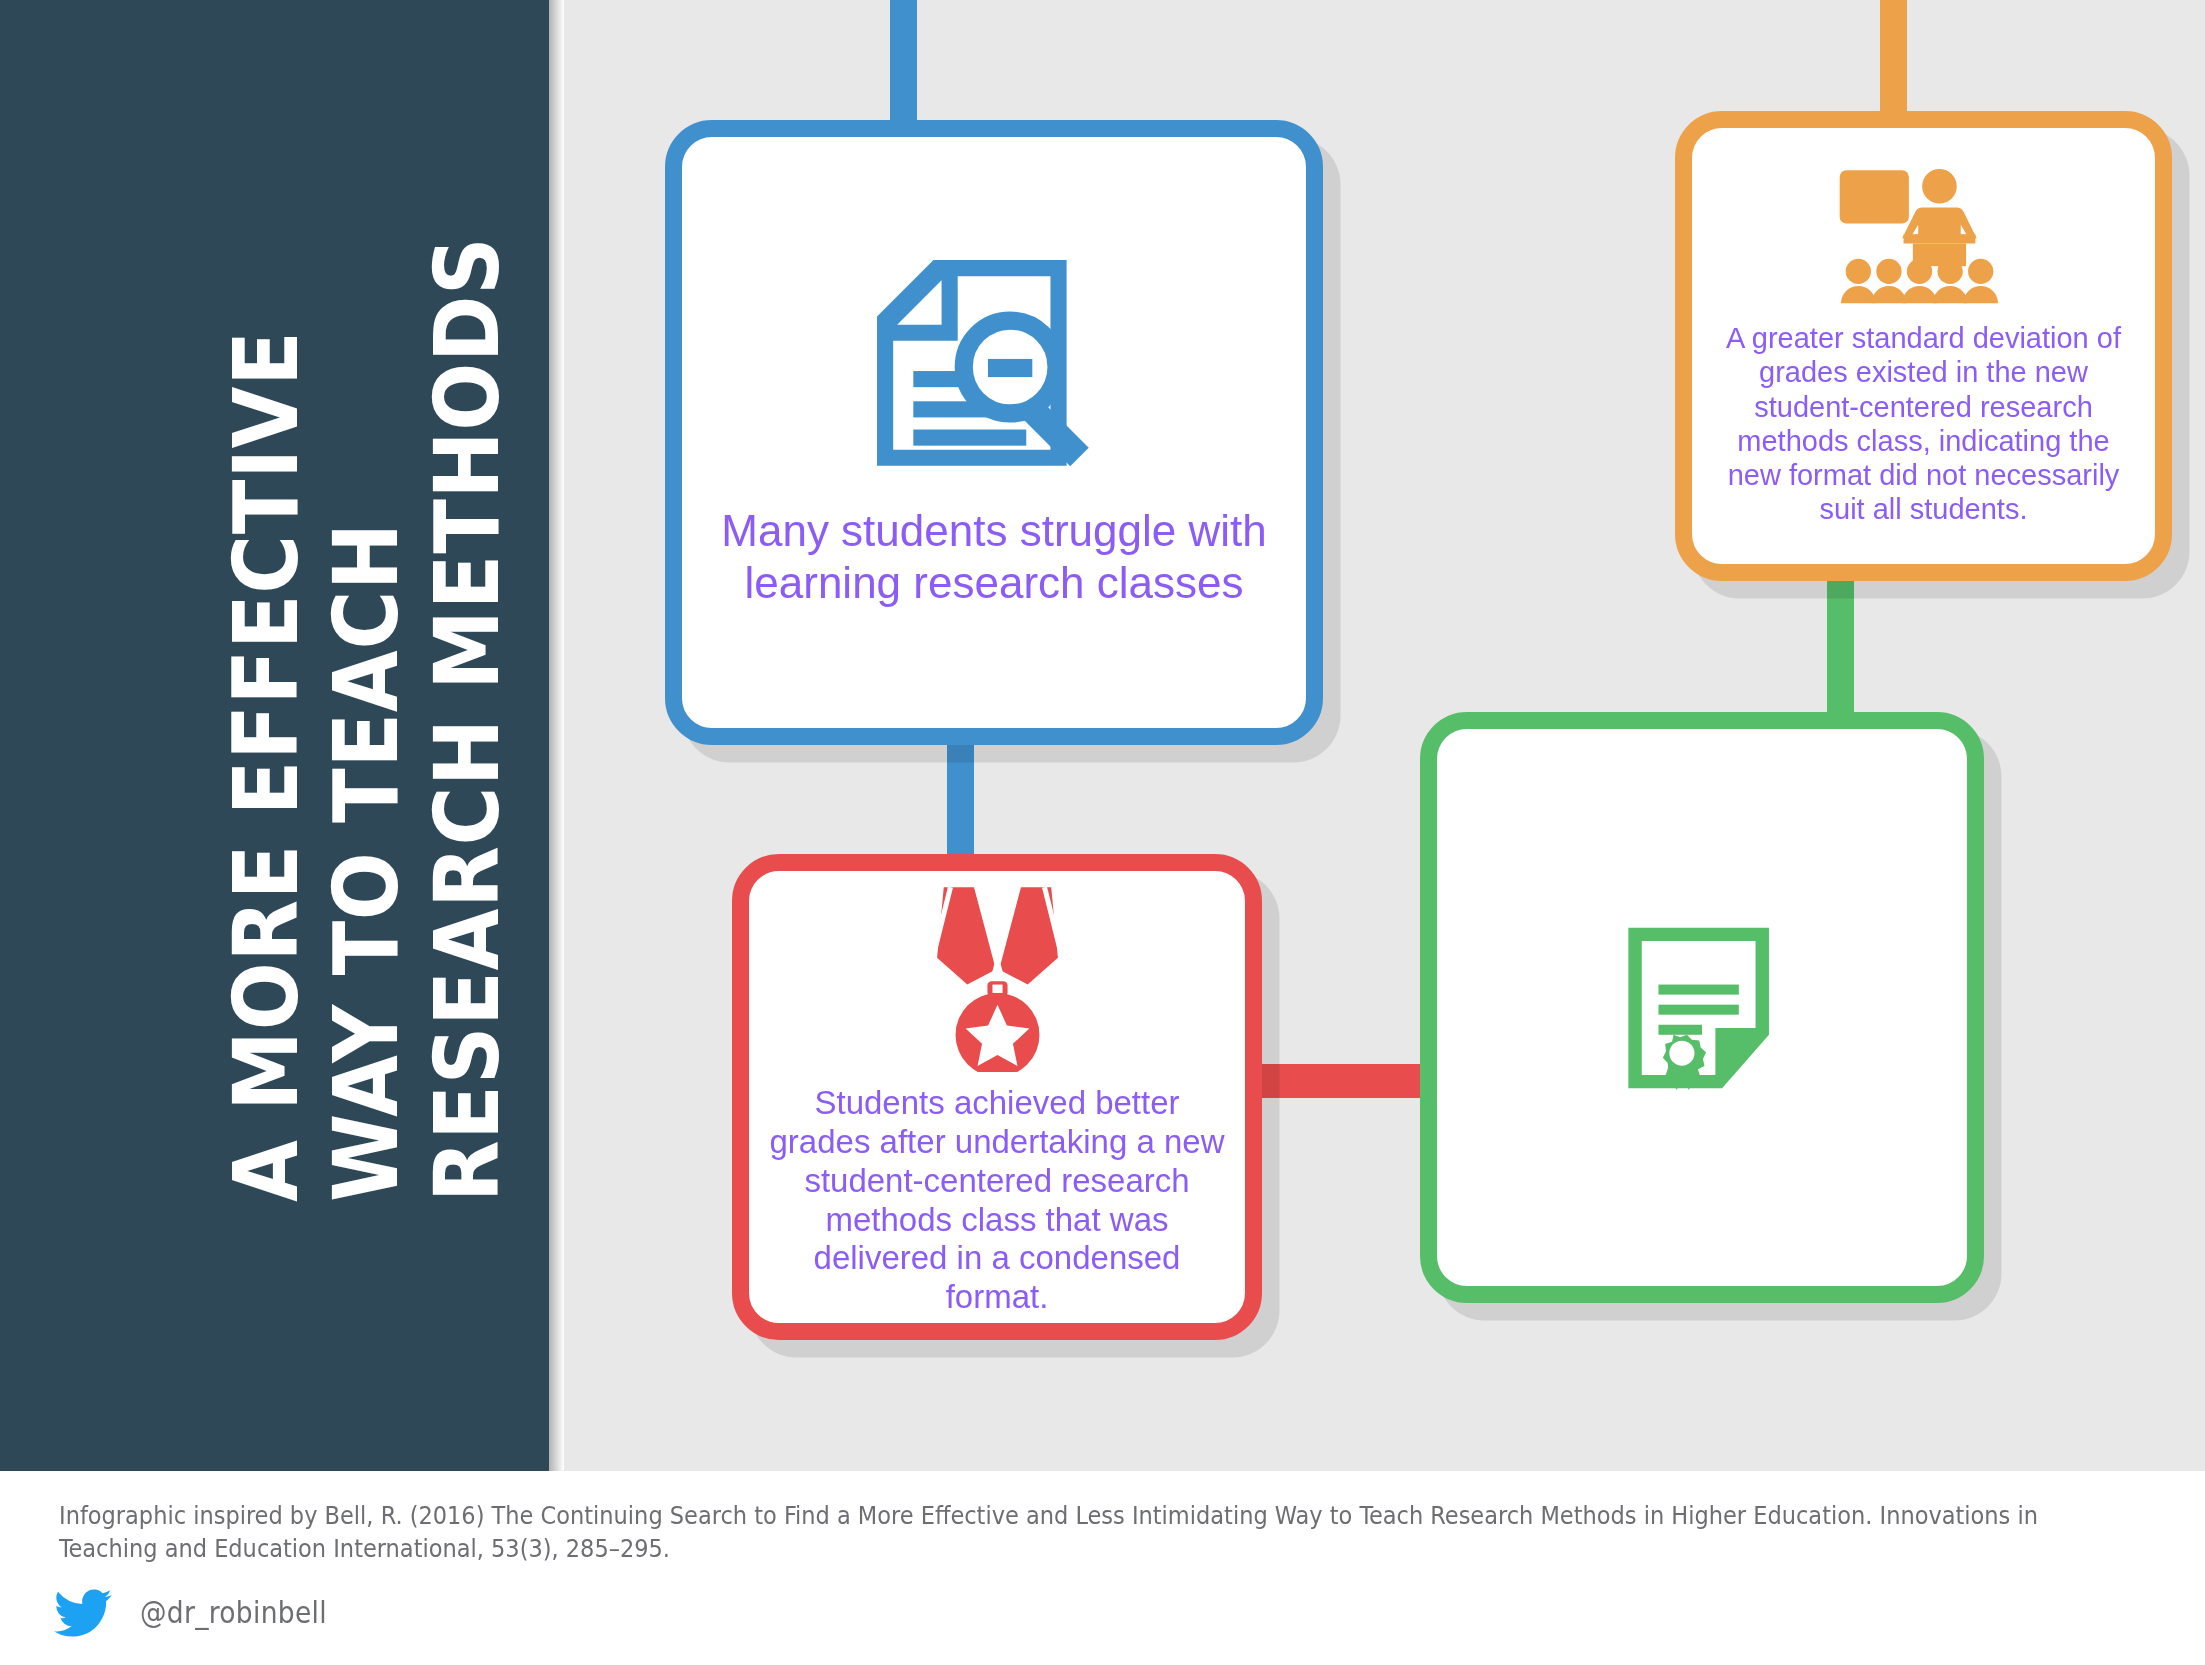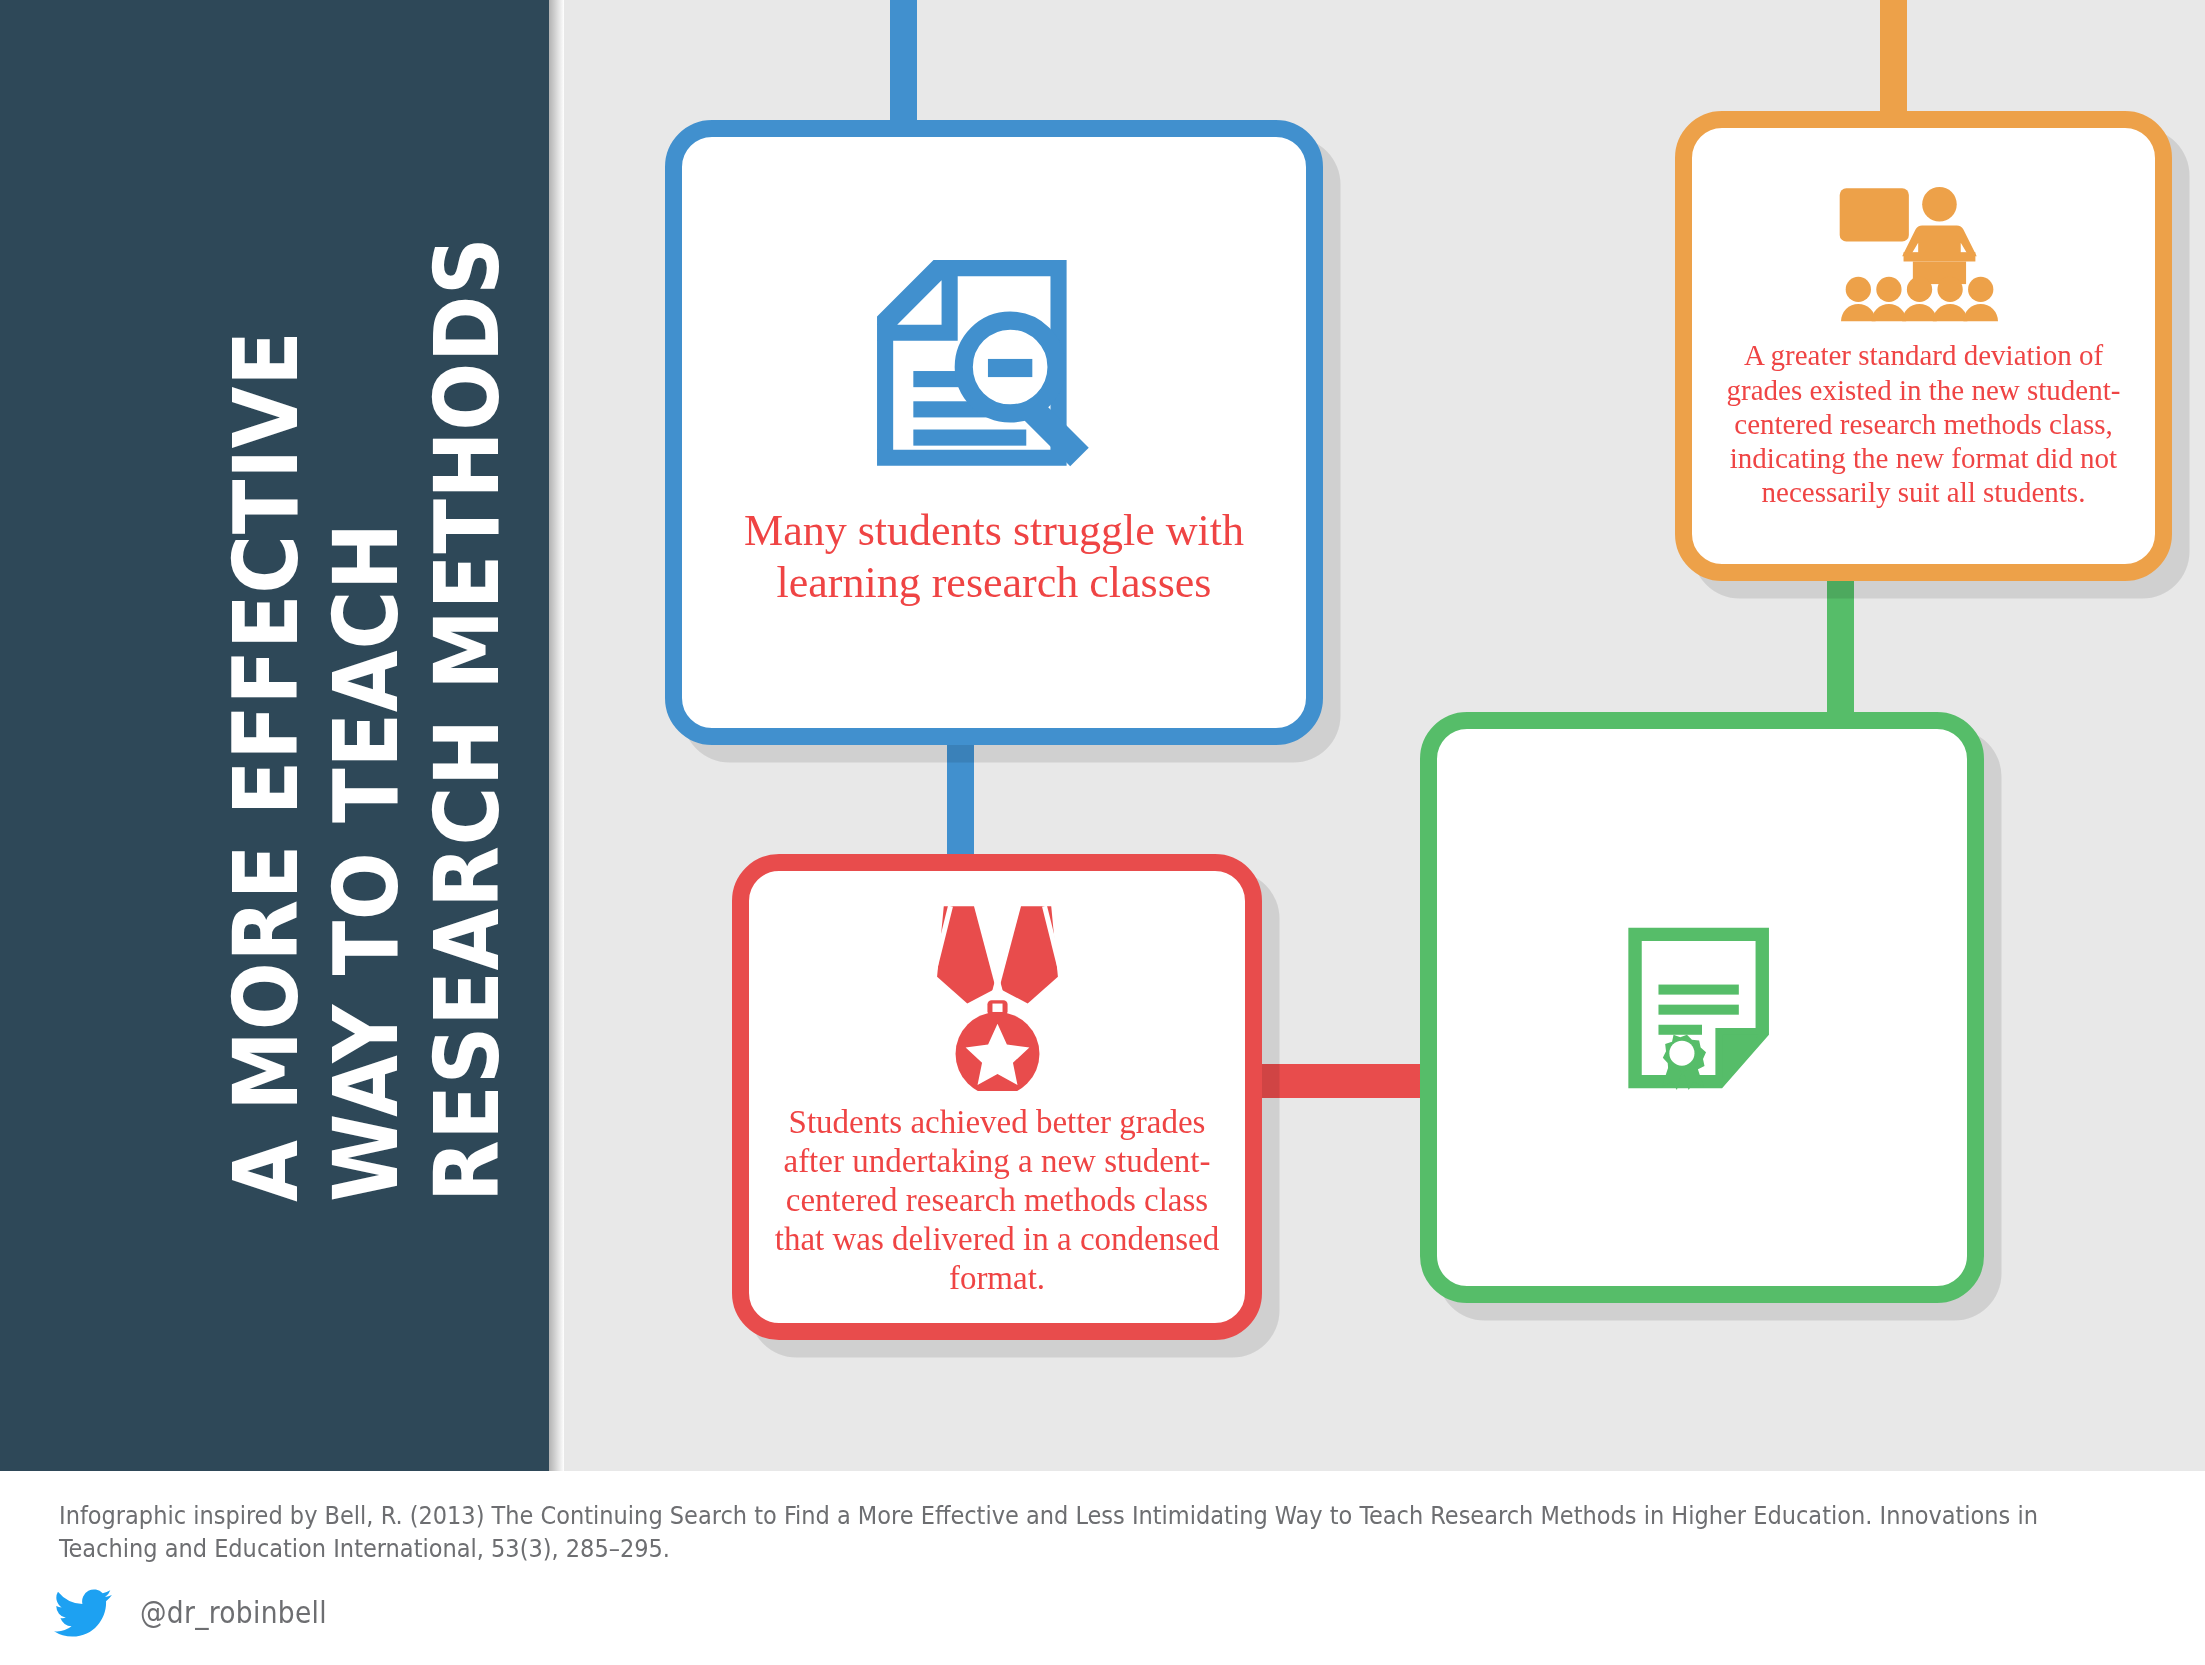--- a/index.html
+++ b/index.html
@@ -95,22 +95,22 @@
   }
   .card-body {
     width: 100%;
     display: flex;
     flex-direction: column;
     align-items: center;
     justify-content: center;
   }
   .card-text {
     text-align: center;
-    color: #ef4444;
-    font-family: Liberation Serif, serif;
+    color: #8b5cf6;
+    font-family: Liberation Sans, sans-serif;
     font-weight: normal;
     line-height: 1.18;
     padding: 0 17.5px;
   }
 
   
   .card-blue {
     left: 665px; top: 120px;
     width: 658px; height: 625px;
     border-color: #4190ce;
@@ -290,21 +290,21 @@
   <div class="sidebar-shadow"></div>
   <div class="sidebar">
     <div class="title-stack">
       <div class="title-line title-line-1">A MORE EFFECTIVE</div>
       <div class="title-line title-line-2">WAY TO TEACH</div>
       <div class="title-line title-line-3">RESEARCH METHODS</div>
     </div>
   </div>
 
   <div class="footer">
-    <div class="citation">Infographic inspired by Bell, R. (2013) The Continuing Search to Find a More Effective and Less Intimidating Way to Teach Research Methods in Higher Education.  Innovations in Teaching and Education International, 53(3), 285–295.</div>
+    <div class="citation">Infographic inspired by Bell, R. (2016) The Continuing Search to Find a More Effective and Less Intimidating Way to Teach Research Methods in Higher Education.  Innovations in Teaching and Education International, 53(3), 285–295.</div>
     <div class="handle-row">
       <span>
         <svg class="twitter-icon" viewBox="0 0 24 24" aria-hidden="true">
           <path fill="#1da1f2" d="M23.95 4.57a10 10 0 0 1-2.82.77 4.96 4.96 0 0 0 2.16-2.72c-.95.56-2 .96-3.13 1.18a4.92 4.92 0 0 0-8.39 4.49A13.98 13.98 0 0 1 1.64 3.16a4.92 4.92 0 0 0 1.53 6.57 4.9 4.9 0 0 1-2.23-.62v.06a4.93 4.93 0 0 0 3.95 4.83 4.96 4.96 0 0 1-2.22.08 4.93 4.93 0 0 0 4.6 3.42A9.87 9.87 0 0 1 0 19.54a13.94 13.94 0 0 0 7.55 2.21c9.05 0 14-7.5 14-14 0-.21 0-.42-.02-.63a10 10 0 0 0 2.42-2.55z"></path>
         </svg>
       </span>
       <span class="handle-text">@dr_robinbell</span>
     </div>
   </div>
 

